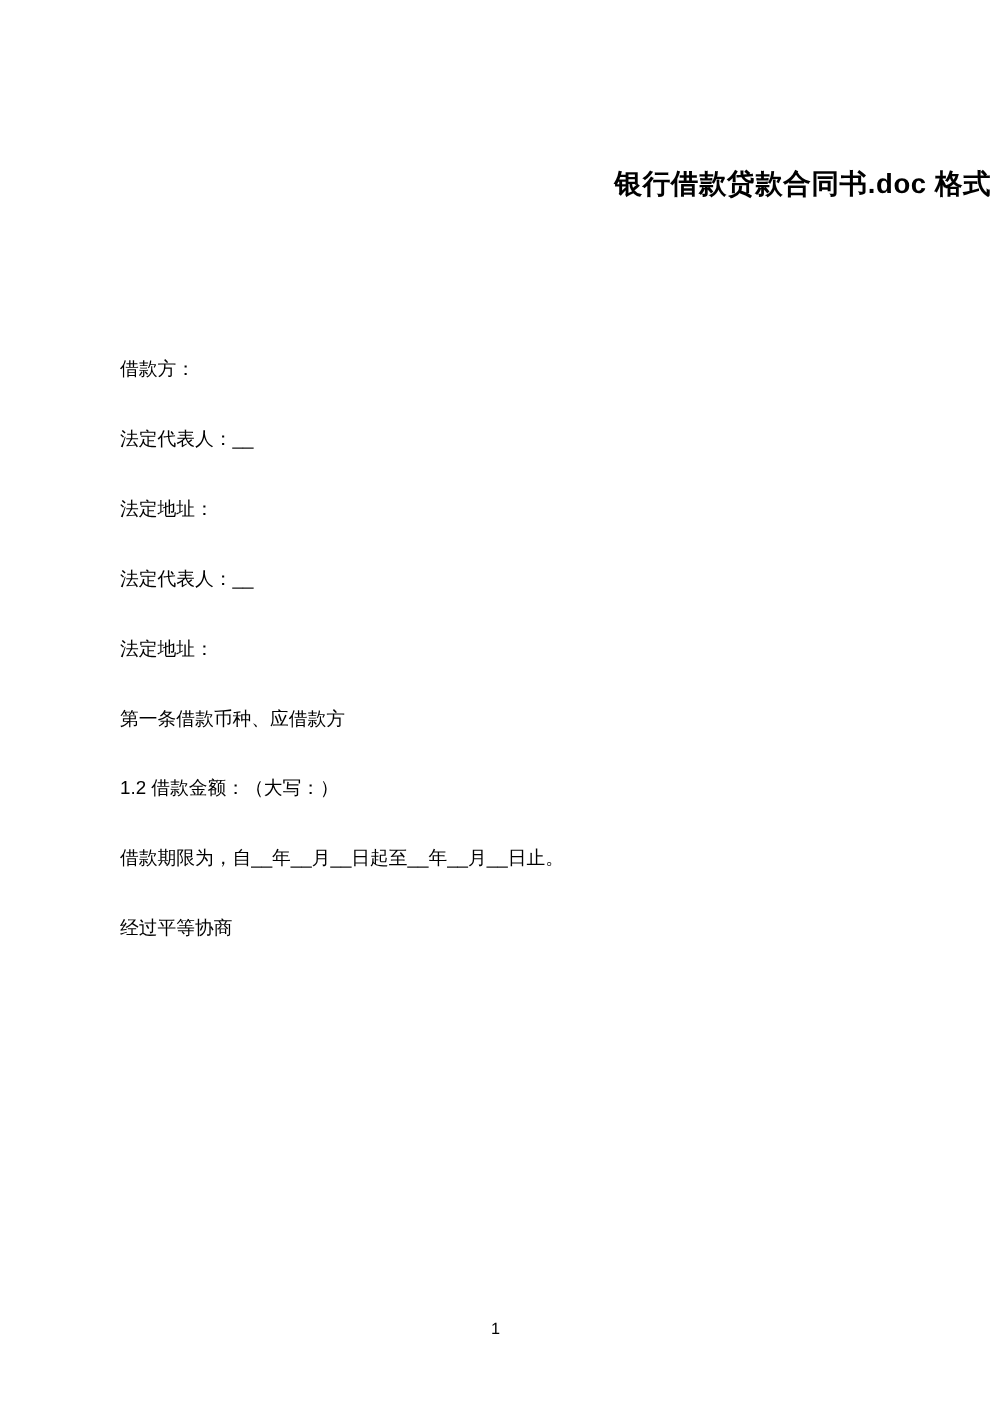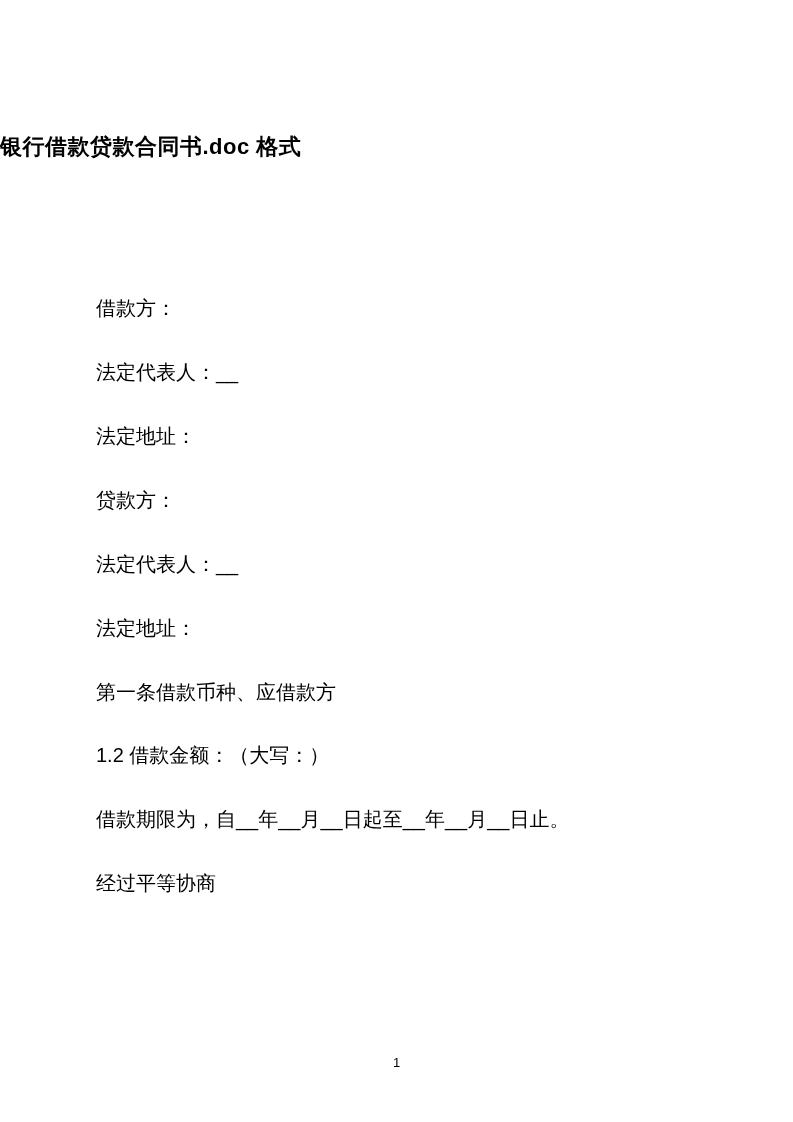--- a/index.html
+++ b/index.html
@@ -17,35 +17,35 @@
     height: 1122px;
     background: #ffffff;
     box-sizing: border-box;
     overflow: hidden;
   }
   .doc-title {
     position: absolute;
     left: 0;
     right: 0;
     top: 132px;
-    text-align: left;
+    text-align: right;
     font-size: 22px;
     font-weight: bold;
     letter-spacing: 0.5px;
   }
   .body-area {
     position: absolute;
     left: 96px;
     right: 96px;
     top: 284px;
   }
   .para {
-    font-size: 20px;
+    font-size: 15px;
     line-height: 1.6;
-    margin: 8px 0 32px 0;
+    margin: 0 0 32px 0;
     text-align: justify;
   }
   .para.block {
     margin-bottom: 30px;
     line-height: 1.85;
     text-indent: 1em;
   }
   .para.tight {
     margin-bottom: 31px;
   }
@@ -62,21 +62,20 @@
 <body>
 
 <div class="page">
 
   <div class="doc-title">银行借款贷款合同书.doc 格式</div>
 
   <div class="body-area">
     <p class="para">借款方：</p>
     <p class="para">法定代表人：__</p>
     <p class="para">法定地址：</p>
-    <p class="para">贷款方：</p>
     <p class="para">法定代表人：__</p>
     <p class="para">法定地址：</p>
     <p class="para tight">第一条借款币种、应借款方</p>
     <p class="para">1.2 借款金额：（大写：）</p>
     <p class="para">借款期限为，自__年__月__日起至__年__月__日止。</p>
     <p class="para">经过平等协商</p>
   </div>
 
   <div class="page-number">1</div>
 

